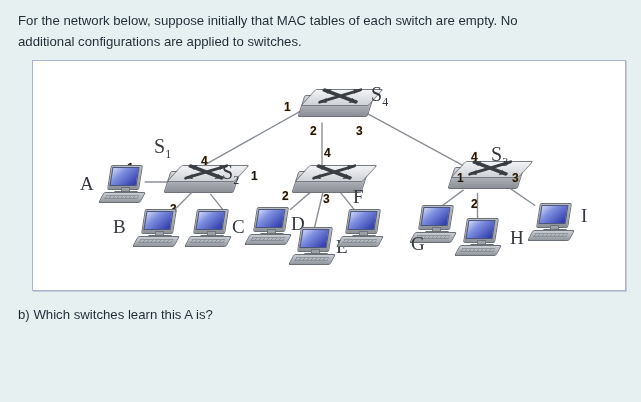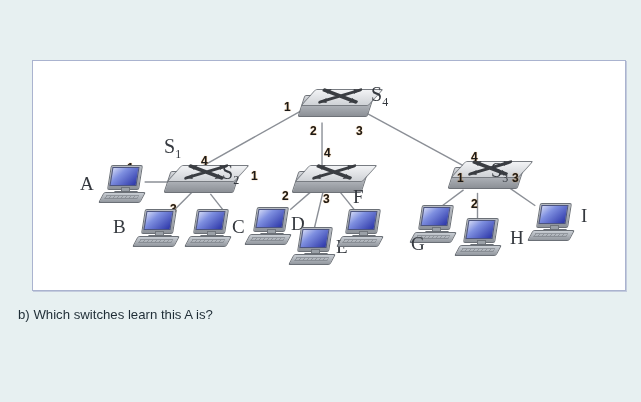--- a/index.html
+++ b/index.html
@@ -136,20 +136,22 @@
     left:18px; top:303px; width:600px;
     font-size:13.2px;line-height:24px;
     color:#1f2d36;
   }
   .questions div{white-space:nowrap;}
 </style>
 </head>
 <body>
 
 <div class="prompt">
+  <div>For the network below, suppose initially that MAC tables of each switch are empty. No</div>
+  <div>additional configurations are applied to switches.</div>
 </div>
 
 <div class="diagram-panel">
   <div class="diagram-inner">
 
     <svg class="links" viewBox="0 0 594 231" preserveAspectRatio="none">
       <g stroke="#8b8f96" stroke-width="1.4" fill="none">
 
         <line x1="273" y1="48" x2="163" y2="110"></line>
 
@@ -193,21 +195,21 @@
       <div class="body"></div>
       <div class="top"></div>
       <div class="x">
         <svg viewBox="0 0 42 16">
           <path d="M3 2 L39 14 M39 2 L3 14" stroke="#3a3d42" stroke-width="3.4" fill="none" stroke-linecap="round"></path>
           <path d="M3 2 L10 1 L8 6 Z M39 2 L32 1 L34 6 Z" fill="#3a3d42"></path>
           <path d="M3 14 L10 15 L8 10 Z M39 14 L32 15 L34 10 Z" fill="#3a3d42"></path>
         </svg>
       </div>
     </div>
-    <div class="switch-label" style="left:131px;top:74px;">
+    <div class="switch-label" style="left:121px;top:74px;">
       <span>S</span><sub>1</sub>
     </div>
     <div class="port" style="left:94px;top:100px;">1</div>
     <div class="port" style="left:95px;top:129px;">2</div>
     <div class="port" style="left:137px;top:141px;">3</div>
     <div class="port" style="left:168px;top:93px;">4</div>
 
     <div class="switch" style="left:262px;top:104px;">
       <div class="body"></div>
       <div class="top"></div>
@@ -231,21 +233,21 @@
       <div class="body"></div>
       <div class="top"></div>
       <div class="x">
         <svg viewBox="0 0 42 16">
           <path d="M3 2 L39 14 M39 2 L3 14" stroke="#3a3d42" stroke-width="3.4" fill="none" stroke-linecap="round"></path>
           <path d="M3 2 L10 1 L8 6 Z M39 2 L32 1 L34 6 Z" fill="#3a3d42"></path>
           <path d="M3 14 L10 15 L8 10 Z M39 14 L32 15 L34 10 Z" fill="#3a3d42"></path>
         </svg>
       </div>
     </div>
-    <div class="switch-label" style="left:458px;top:98px;font-family:Liberation Serif, serif;">
+    <div class="switch-label" style="left:458px;top:82px;font-family:Liberation Serif, serif;">
       <span>S</span><sub>3</sub>
     </div>
     <div class="port" style="left:424px;top:110px;">1</div>
     <div class="port" style="left:438px;top:136px;">2</div>
     <div class="port" style="left:479px;top:110px;">3</div>
     <div class="port" style="left:438px;top:89px;">4</div>
 
     <div class="pc" style="left:68px;top:104px;">
       <div class="mon"></div>
       <div class="scr"></div>

